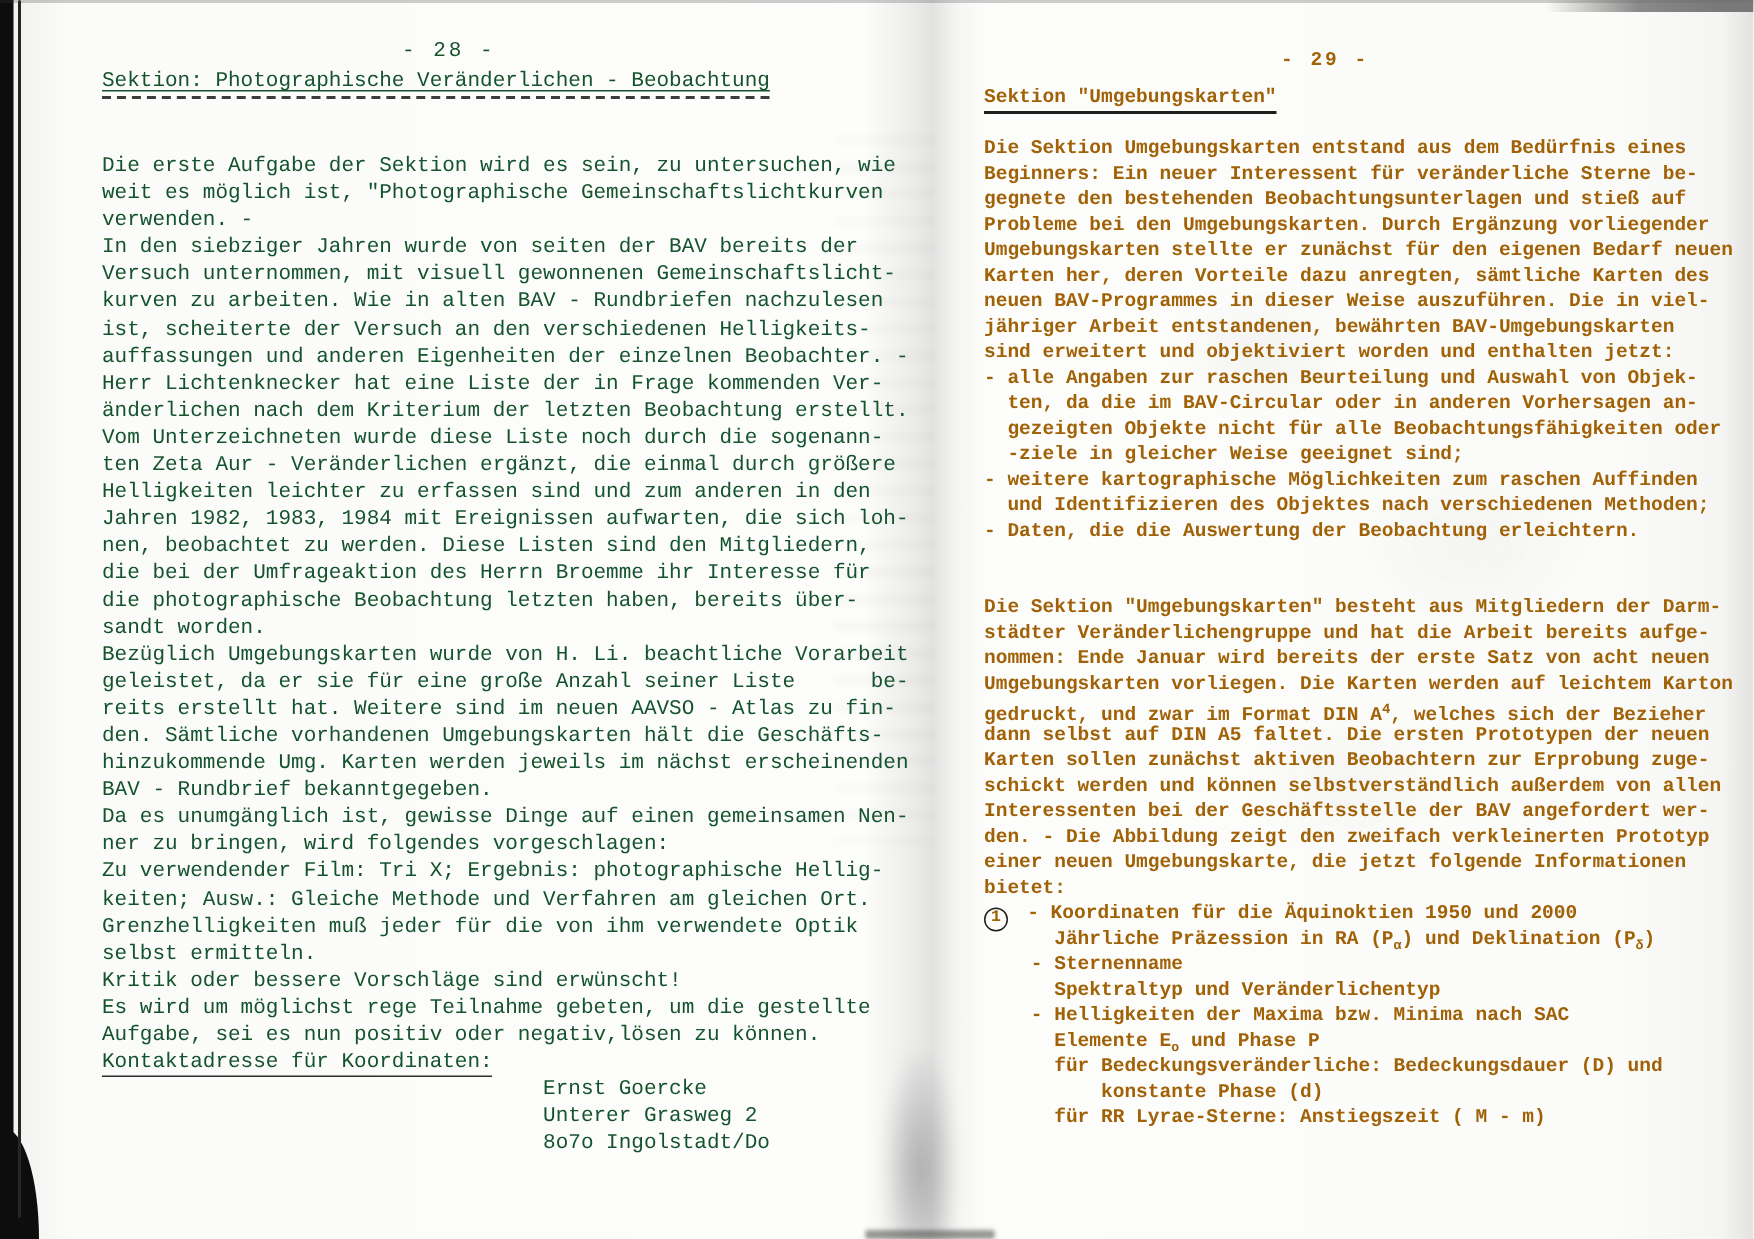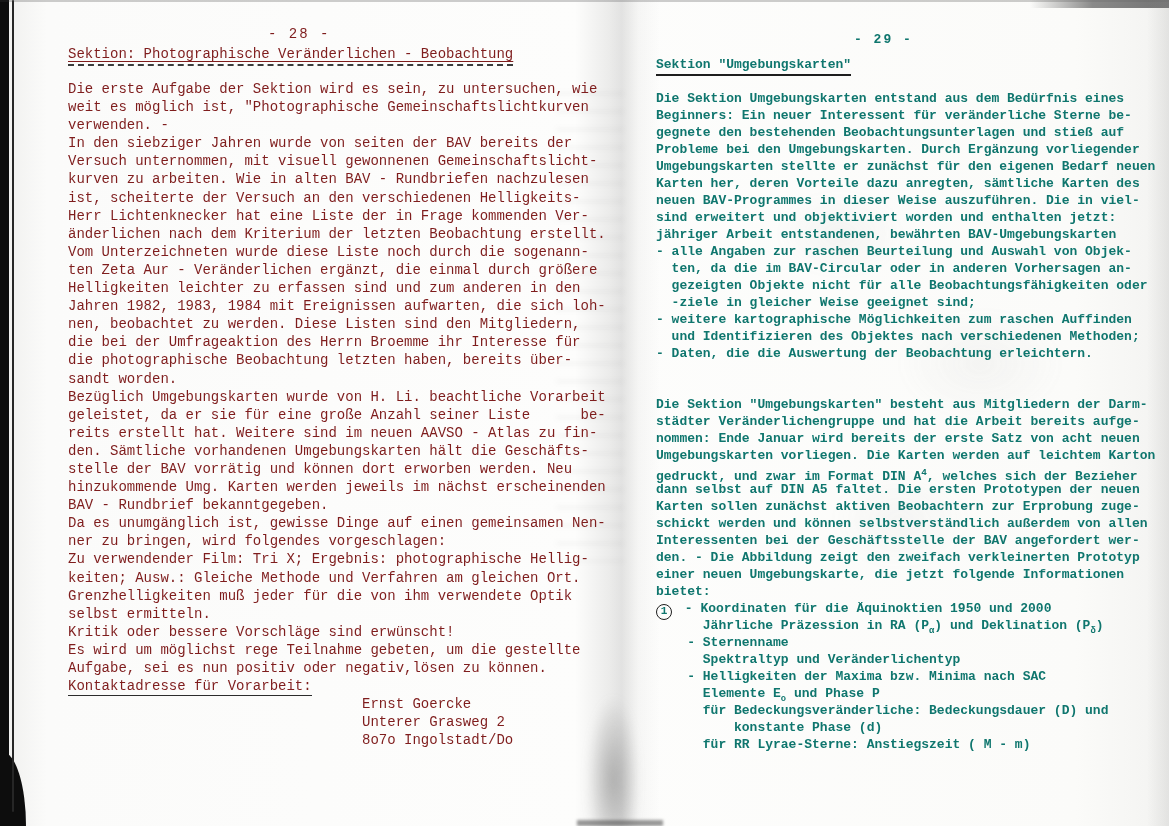--- a/index.html
+++ b/index.html
@@ -25,27 +25,27 @@
   .ghost{position:absolute;pointer-events:none;}
   .ghost-a{left:556px;top:92px;width:68px;height:470px;filter:blur(2.5px);opacity:.5;
     background:repeating-linear-gradient(180deg,rgba(110,110,110,.14) 0 3px,transparent 3px 18px);}
   .ghost-b{left:720px;top:130px;width:400px;height:520px;filter:blur(7px);opacity:.55;
     background:
       radial-gradient(ellipse 90px 60px at 30% 20%,rgba(150,150,150,.16),transparent 70%),
       radial-gradient(ellipse 120px 80px at 65% 45%,rgba(150,150,150,.14),transparent 70%),
       radial-gradient(ellipse 100px 70px at 45% 75%,rgba(150,150,150,.12),transparent 70%);}
 
   
-  .page{position:absolute;color:#7f1d1d;}
+  .page{position:absolute;color:#14532d;}
   .page-left{left:68px;top:26px;width:552px;font-size:14px;}
-  .page-right{left:656px;top:32px;width:478px;font-size:13px;font-weight:700;color:#0f766e;}
+  .page-right{left:656px;top:32px;width:478px;font-size:13px;font-weight:700;color:#a16207;}
   .pnum{white-space:pre;letter-spacing:2px;}
   .page-left .pnum{padding-left:200px;margin-bottom:4px;}
   .page-right .pnum{padding-left:198px;margin-bottom:10px;font-weight:700;}
-  .title-wrap{margin-bottom:14px;}
+  .title-wrap{margin-bottom:36px;}
   .page-right .title-wrap{margin-bottom:14px;}
   .title-dashed{display:inline-block;text-decoration:underline;text-underline-offset:3px;
     border-bottom:2px dashed #3c3c3c;padding-bottom:2px;}
   .title-solid{display:inline-block;border-bottom:2px solid #1e1e1e;padding-bottom:2px;}
   .body .line{white-space:pre;}
   .page-left .body .line{line-height:18.1px;height:18.1px;}
   .page-right .body .line{line-height:17px;height:17px;}
   .line sub{font-size:.68em;}
   .line sup{font-size:.72em;}
   .u{border-bottom:1.5px solid #2c2c2c;padding-bottom:1px;}
@@ -75,68 +75,68 @@
       <span class="title-dashed">Sektion: Photographische Veränderlichen - Beobachtung</span>
     </div>
     <div class="body">
         <div class="line">Die erste Aufgabe der Sektion wird es sein, zu untersuchen, wie</div>
         <div class="line">weit es möglich ist, "Photographische Gemeinschaftslichtkurven</div>
         <div class="line">verwenden. -</div>
         <div class="line">In den siebziger Jahren wurde von seiten der BAV bereits der</div>
         <div class="line">Versuch unternommen, mit visuell gewonnenen Gemeinschaftslicht-</div>
         <div class="line">kurven zu arbeiten. Wie in alten BAV - Rundbriefen nachzulesen</div>
         <div class="line">ist, scheiterte der Versuch an den verschiedenen Helligkeits-</div>
+        <div class="line">auffassungen und anderen Eigenheiten der einzelnen Beobachter. -</div>
         <div class="line">Herr Lichtenknecker hat eine Liste der in Frage kommenden Ver-</div>
         <div class="line">änderlichen nach dem Kriterium der letzten Beobachtung erstellt.</div>
         <div class="line">Vom Unterzeichneten wurde diese Liste noch durch die sogenann-</div>
         <div class="line">ten Zeta Aur - Veränderlichen ergänzt, die einmal durch größere</div>
         <div class="line">Helligkeiten leichter zu erfassen sind und zum anderen in den</div>
         <div class="line">Jahren 1982, 1983, 1984 mit Ereignissen aufwarten, die sich loh-</div>
         <div class="line">nen, beobachtet zu werden. Diese Listen sind den Mitgliedern,</div>
         <div class="line">die bei der Umfrageaktion des Herrn Broemme ihr Interesse für</div>
         <div class="line">die photographische Beobachtung letzten haben, bereits über-</div>
         <div class="line">sandt worden.</div>
         <div class="line">Bezüglich Umgebungskarten wurde von H. Li. beachtliche Vorarbeit</div>
         <div class="line">geleistet, da er sie für eine große Anzahl seiner Liste      be-</div>
         <div class="line">reits erstellt hat. Weitere sind im neuen AAVSO - Atlas zu fin-</div>
         <div class="line">den. Sämtliche vorhandenen Umgebungskarten hält die Geschäfts-</div>
-        <div class="line">stelle der BAV vorrätig und können dort erworben werden. Neu</div>
         <div class="line">hinzukommende Umg. Karten werden jeweils im nächst erscheinenden</div>
         <div class="line">BAV - Rundbrief bekanntgegeben.</div>
         <div class="line">Da es unumgänglich ist, gewisse Dinge auf einen gemeinsamen Nen-</div>
         <div class="line">ner zu bringen, wird folgendes vorgeschlagen:</div>
         <div class="line">Zu verwendender Film: Tri X; Ergebnis: photographische Hellig-</div>
         <div class="line">keiten; Ausw.: Gleiche Methode und Verfahren am gleichen Ort.</div>
         <div class="line">Grenzhelligkeiten muß jeder für die von ihm verwendete Optik</div>
         <div class="line">selbst ermitteln.</div>
         <div class="line">Kritik oder bessere Vorschläge sind erwünscht!</div>
         <div class="line">Es wird um möglichst rege Teilnahme gebeten, um die gestellte</div>
         <div class="line">Aufgabe, sei es nun positiv oder negativ,lösen zu können.</div>
-        <div class="line"><span class="u">Kontaktadresse für Vorarbeit:</span></div>
+        <div class="line"><span class="u">Kontaktadresse für Koordinaten:</span></div>
         <div class="line">                                   Ernst Goercke</div>
         <div class="line">                                   Unterer Grasweg 2</div>
         <div class="line">                                   8o7o Ingolstadt/Do</div>
       </div>
   </div>
 
   <div class="page page-right">
     <div class="pnum">- 29 -</div>
     <div class="title-wrap">
       <span class="title-solid">Sektion "Umgebungskarten"</span>
     </div>
     <div class="body">
         <div class="line">Die Sektion Umgebungskarten entstand aus dem Bedürfnis eines</div>
         <div class="line">Beginners: Ein neuer Interessent für veränderliche Sterne be-</div>
         <div class="line">gegnete den bestehenden Beobachtungsunterlagen und stieß auf</div>
         <div class="line">Probleme bei den Umgebungskarten. Durch Ergänzung vorliegender</div>
         <div class="line">Umgebungskarten stellte er zunächst für den eigenen Bedarf neuen</div>
         <div class="line">Karten her, deren Vorteile dazu anregten, sämtliche Karten des</div>
         <div class="line">neuen BAV-Programmes in dieser Weise auszuführen. Die in viel-</div>
+        <div class="line">jähriger Arbeit entstandenen, bewährten BAV-Umgebungskarten</div>
         <div class="line">sind erweitert und objektiviert worden und enthalten jetzt:</div>
-        <div class="line">jähriger Arbeit entstandenen, bewährten BAV-Umgebungskarten</div>
         <div class="line">- alle Angaben zur raschen Beurteilung und Auswahl von Objek-</div>
         <div class="line">  ten, da die im BAV-Circular oder in anderen Vorhersagen an-</div>
         <div class="line">  gezeigten Objekte nicht für alle Beobachtungsfähigkeiten oder</div>
         <div class="line">  -ziele in gleicher Weise geeignet sind;</div>
         <div class="line">- weitere kartographische Möglichkeiten zum raschen Auffinden</div>
         <div class="line">  und Identifizieren des Objektes nach verschiedenen Methoden;</div>
         <div class="line">- Daten, die die Auswertung der Beobachtung erleichtern.</div>
         <div class="line">&nbsp;</div>
         <div class="line">&nbsp;</div>
         <div class="line">Die Sektion "Umgebungskarten" besteht aus Mitgliedern der Darm-</div>

